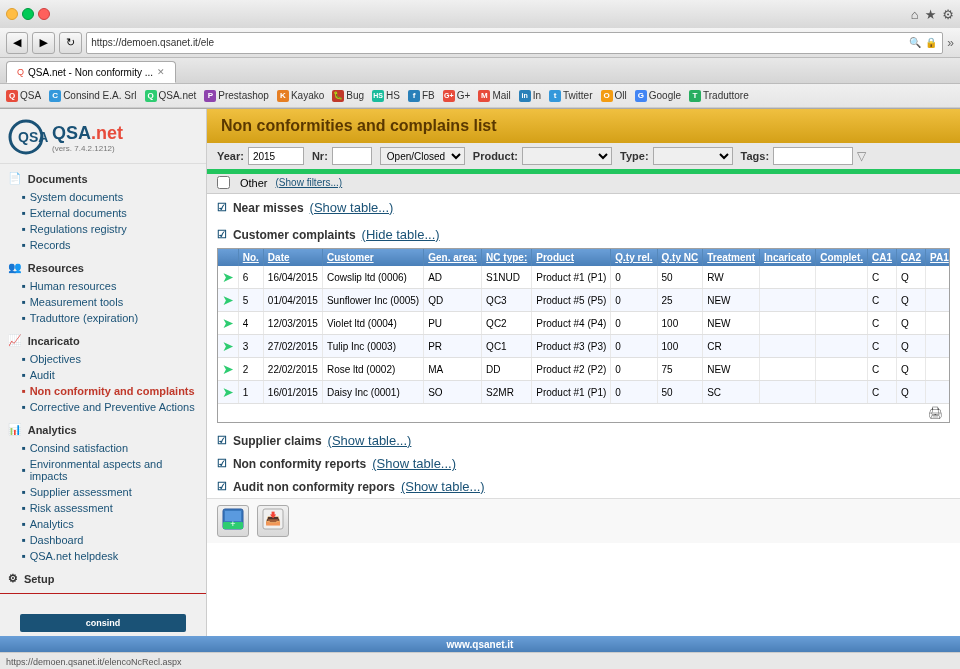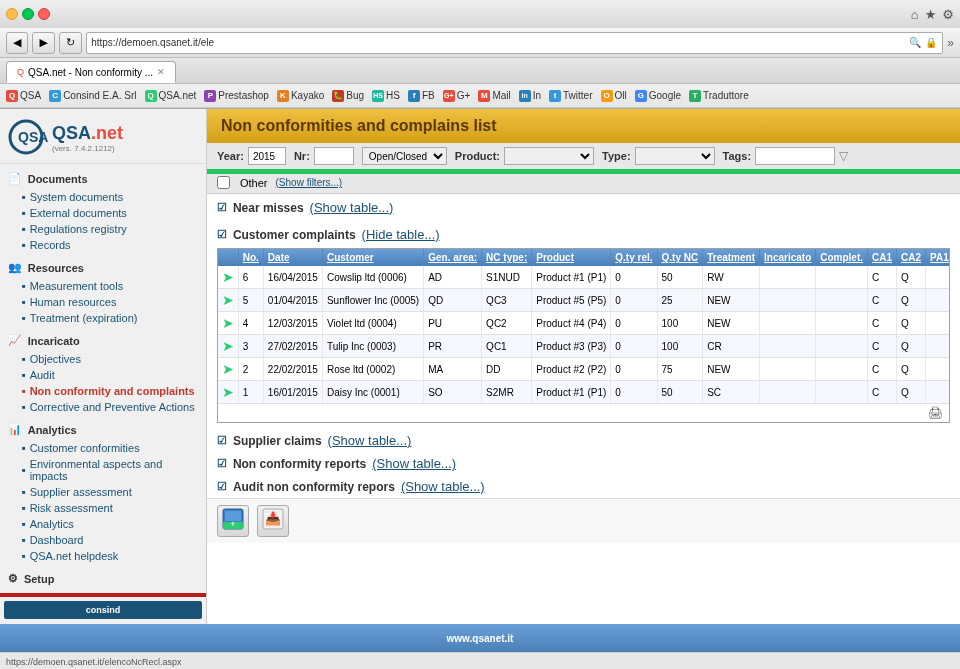--- a/index.html
+++ b/index.html
@@ -95,21 +95,21 @@
     .data-table th { background: linear-gradient(to bottom, #6a9fd8, #4a7fb8); color: white; padding: 3px 4px; text-align: left; font-weight: bold; border-right: 1px solid #5588bb; white-space: nowrap; cursor: pointer; text-decoration: underline; }
     .data-table td { padding: 3px 4px; border-bottom: 1px solid #e0e0e0; border-right: 1px solid #e8e8e8; white-space: nowrap; vertical-align: middle; }
     .data-table tr:nth-child(even) td { background: #f5f8ff; }
     .row-arrow { color: #2ecc71; font-size: 12px; }
 
     
     .bottom-toolbar { padding: 6px 10px; display: flex; align-items: center; gap: 8px; border-top: 1px solid #ddd; background: #f8f8f8; }
     .toolbar-btn { width: 32px; height: 32px; background: linear-gradient(to bottom, #f0f0f0, #d8d8d8); border: 1px solid #aaa; border-radius: 3px; cursor: pointer; display: flex; align-items: center; justify-content: center; font-size: 16px; color: #555; }
 
     
-    .status-bar { background: linear-gradient(to bottom, #6a9fd8, #4a7fb8); padding: 2px 24px; display: flex; align-items: center; justify-content: center; height: 28px; }
+    .status-bar { background: linear-gradient(to bottom, #6a9fd8, #4a7fb8); padding: 2px 24px; display: flex; align-items: center; justify-content: center; height: 16px; }
     .status-text { color: white; font-size: 10px; font-weight: bold; }
 
     
     .url-bottom { background: #e8e8e8; padding: 2px 6px; font-size: 9px; color: #555; height: 18px; display: flex; align-items: center; border-top: 1px solid #ccc; }
 
     
     .table-print-row { text-align: right; padding: 2px 6px; }
     .print-icon { font-size: 12px; color: #555; cursor: pointer; }
 
     .subsection-container { padding: 2px 10px; }
@@ -255,27 +255,27 @@
           <span>Records</span>
         </div>
       </div>
 
       <div class="sidebar-section">
         <div class="sidebar-section-header">
           <span>👥</span>
           <span>Resources</span>
         </div>
         <div class="sidebar-item">
+          <span>Human resources</span>
+        </div>
+        <div class="sidebar-item">
           <span>Measurement tools</span>
         </div>
         <div class="sidebar-item">
-          <span>Human resources</span>
-        </div>
-        <div class="sidebar-item">
-          <span>Treatment (expiration)</span>
+          <span>Traduttore (expiration)</span>
         </div>
       </div>
 
       <div class="sidebar-section">
         <div class="sidebar-section-header">
           <span>📈</span>
           <span>Incaricato</span>
         </div>
         <div class="sidebar-item">
           <span>Objectives</span>
@@ -290,21 +290,21 @@
           <span>Corrective and Preventive Actions</span>
         </div>
       </div>
 
       <div class="sidebar-section">
         <div class="sidebar-section-header">
           <span>📊</span>
           <span>Analytics</span>
         </div>
         <div class="sidebar-item">
-          <span>Customer conformities</span>
+          <span>Consind satisfaction</span>
         </div>
         <div class="sidebar-item">
           <span>Environmental aspects and impacts</span>
         </div>
         <div class="sidebar-item">
           <span>Supplier assessment</span>
         </div>
         <div class="sidebar-item">
           <span>Risk assessment</span>
         </div>
@@ -319,36 +319,36 @@
         </div>
       </div>
 
       <div class="sidebar-section">
         <div class="sidebar-section-header">
           <span>⚙</span>
           <span>Setup</span>
         </div>
       </div>
 
-      <div style="padding: 4px; border-top: 4px solid #b91c1c; margin-top: 4px;">
+      <div style="padding: 20px; border-top: 1px solid #b91c1c; margin-top: 4px;">
         <div style="background: #1a5276; color: white; font-size: 9px; font-weight: bold; padding: 4px 8px; border-radius: 2px; text-align:center;">consind</div>
 
       </div>
     </div>
 
     <div class="content">
 
       <div class="content-header">
         <span class="content-title">Non conformities and complains list</span>
       </div>
 
       <div class="filter-bar">
         <div class="filter-group">
           <span class="filter-label">Year:</span>
-          <input class="filter-input" value="2015" style="width: 38px;">
+          <input class="filter-input" value="2015" style="width: 56px;">
         </div>
         <div class="filter-group">
           <span class="filter-label">Nr:</span>
           <input class="filter-input" value="" style="width: 40px;">
         </div>
         <div class="filter-group">
           <select class="filter-select">
             <option>Open/Closed</option>
             <option>Open</option>
             <option>Closed</option>

